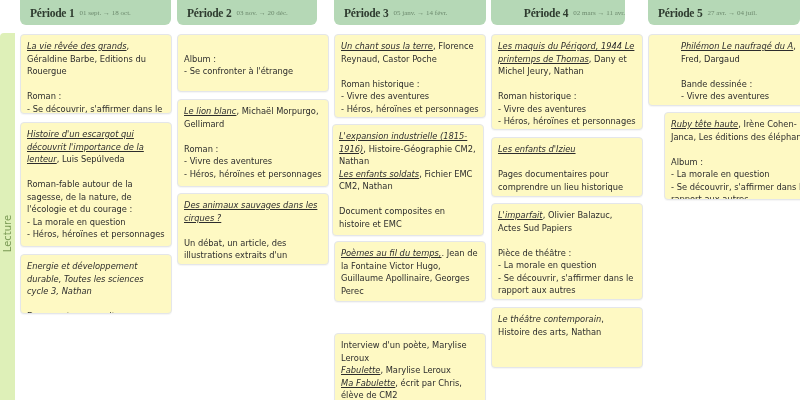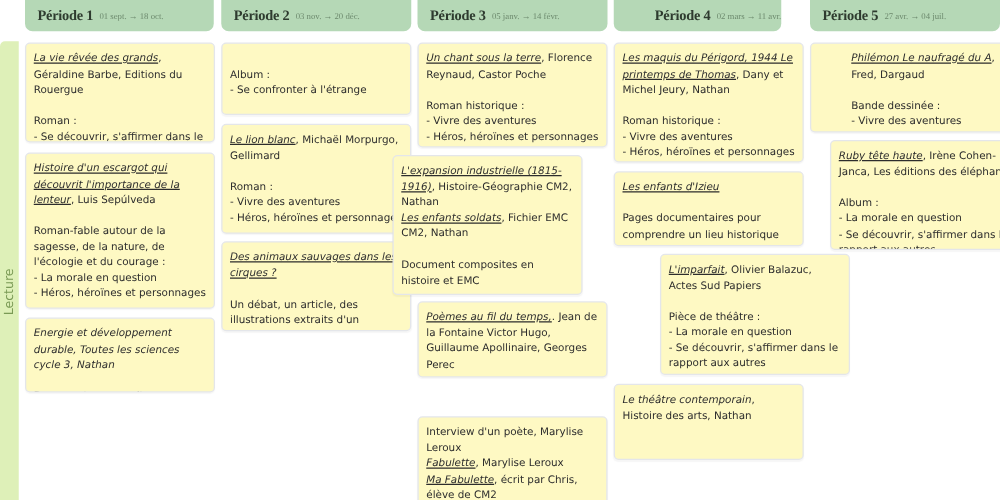--- a/index.html
+++ b/index.html
@@ -63,21 +63,21 @@
 </head>
 <body>
 
 <div class="board">
 
   <div class="headers">
     <div class="period-header" style="left:20px;width:151px;">
       <span class="period-title">Période 1</span>
       <span class="period-dates">01 sept. → 18 oct.</span>
     </div>
-    <div class="period-header" style="left:177px;width:152px;">
+    <div class="period-header" style="left:177px;width:140px;">
       <span class="period-title">Période 2</span>
       <span class="period-dates">03 nov. → 20 déc.</span>
     </div>
     <div class="period-header" style="left:334px;width:152px;">
       <span class="period-title">Période 3</span>
       <span class="period-dates">05 janv. → 14 févr.</span>
     </div>
     <div class="period-header" style="left:491px;width:134px;justify-content:flex-end;">
       <span class="period-title">Période 4</span>
       <span class="period-dates">02 mars → 11 avr.</span>
@@ -131,21 +131,21 @@
     <p>Un débat, un article, des illustrations extraits d'un quotidien pour enfants</p>
   </div>
 
   <div class="card" style="left:334px;top:34px;width:152px;height:84px;">
     <p><span class="title-u">Un chant sous la terre</span><span>, Florence Reynaud, Castor Poche</span></p>
     <div class="gap"></div>
     <p>Roman historique :</p>
     <p>- Vivre des aventures</p>
     <p>- Héros, héroïnes et personnages</p>
   </div>
-  <div class="card" style="left:314px;top:124px;width:152px;height:112px;">
+  <div class="card" style="left:332px;top:124px;width:152px;height:112px;">
     <p><span class="title-u">L'expansion industrielle (1815-1916)</span><span>, Histoire-Géographie CM2, Nathan</span></p>
     <p><span class="title-u">Les enfants soldats</span><span>, Fichier EMC CM2, Nathan</span></p>
     <div class="gap"></div>
     <p>Document composites en histoire et EMC</p>
   </div>
   <div class="card" style="left:334px;top:241px;width:152px;height:61px;">
     <p><span class="title-u">Poèmes au fil du temps,</span><span>. Jean de la Fontaine Victor Hugo, Guillaume Apollinaire, Georges Perec</span></p>
     <div class="gap"></div>
     <p>Poèmes :</p>
     <p>- Imaginer, dire et célébrer le monde</p>
@@ -161,21 +161,21 @@
     <div class="gap"></div>
     <p>Roman historique :</p>
     <p>- Vivre des aventures</p>
     <p>- Héros, héroïnes et personnages</p>
   </div>
   <div class="card" style="left:491px;top:137px;width:152px;height:60px;">
     <p class="title-u">Les enfants d'Izieu</p>
     <div class="gap"></div>
     <p>Pages documentaires pour comprendre un lieu historique</p>
   </div>
-  <div class="card" style="left:491px;top:203px;width:152px;height:97px;margin-left:37px;">
+  <div class="card" style="left:491px;top:203px;width:152px;height:97px;">
     <p><span class="title-u">L'imparfait</span><span>, Olivier Balazuc, Actes Sud Papiers</span></p>
     <div class="gap"></div>
     <p>Pièce de théâtre :</p>
     <p>- La morale en question</p>
     <p>- Se découvrir, s'affirmer dans le rapport aux autres</p>
   </div>
   <div class="card" style="left:491px;top:307px;width:152px;height:61px;">
     <p><span class="title-i">Le théâtre contemporain</span><span>, Histoire des arts, Nathan</span></p>
     <div class="gap"></div>
   </div>

